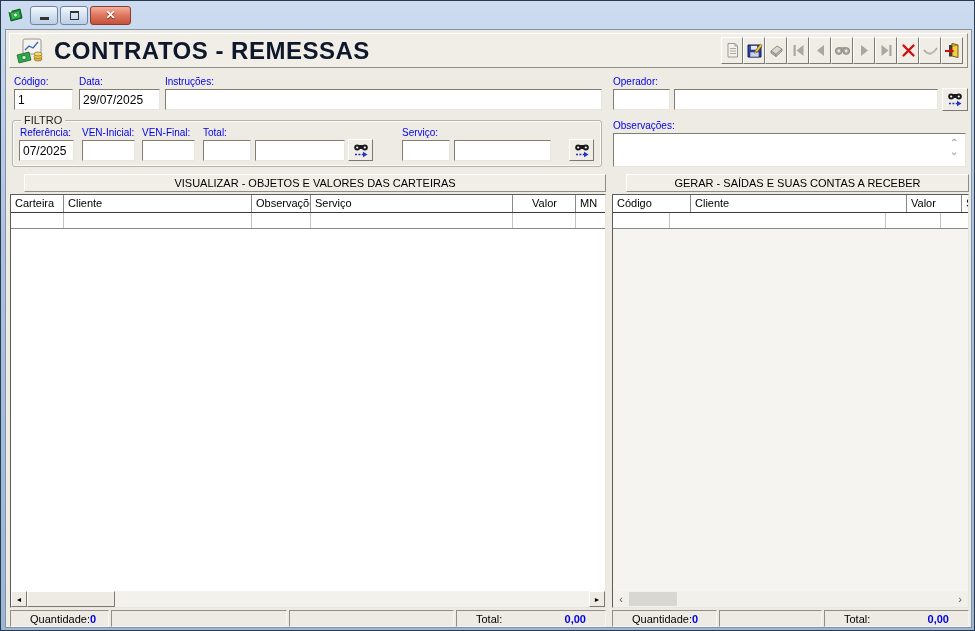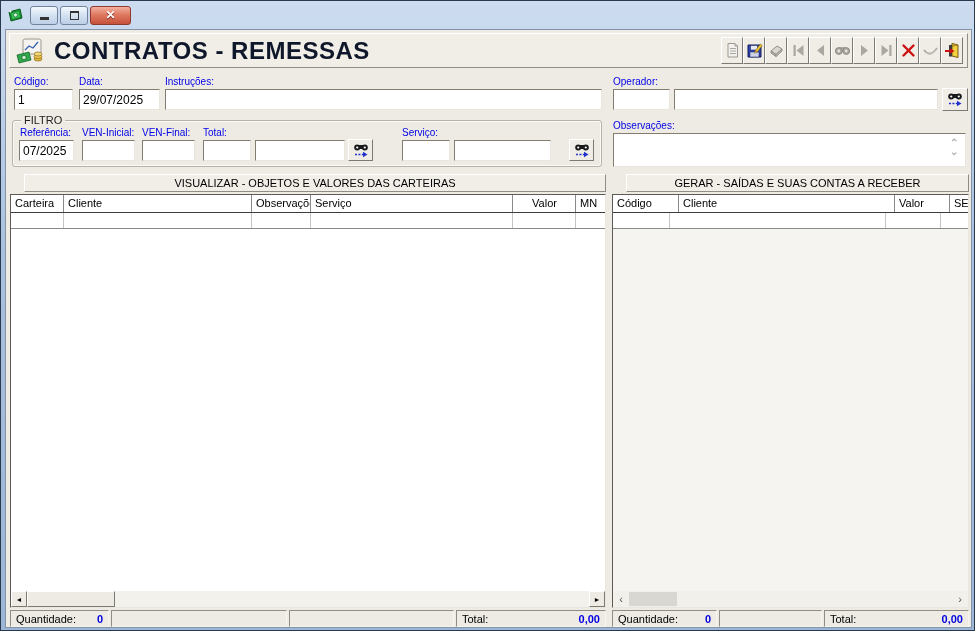--- a/index.html
+++ b/index.html
@@ -77,21 +77,21 @@
   .sthumb { width:88px; height:16px; background:#eeebe4; border:1px solid;
     border-color:#ffffff #7c7a72 #7c7a72 #ffffff; flex:none; }
   .strack { flex:1; }
   .hscroll.flat { background:#f2f0eb; display:flex; align-items:center; }
   .chev { width:16px; text-align:center; color:#555; font-size:11px; flex:none; }
   .fthumb { width:48px; height:14px; background:#d9d7d1; flex:none; }
   .ftrack { flex:1; }
 
   .statusbar { position:absolute; left:0; right:0; bottom:0; height:17px; display:flex; gap:2px; }
   .sbox { border:1px solid; border-color:#8f8d85 #f6f5f1 #f6f5f1 #8f8d85; background:#eeebe4;
-    font-size:11px; color:#000; display:flex; align-items:center; padding:0 5px;
+    font-size:11px; color:#000; display:flex; align-items:center; padding:0 19px;
     white-space:nowrap; overflow:hidden; flex:none; }
   .sval { color:#0000e0; font-weight:bold; margin-left:auto; }
 </style>
 </head>
 <body>
 
 <div class="window">
 
   <div class="titlebar">
     <svg class="app-icon" viewBox="0 0 17 15">
@@ -335,21 +335,21 @@
           <span class="sval">0,00</span>
         </div>
       </div>
     </div>
 
     <div class="panel" style="left:606px; top:144px; width:357px; height:453px;">
       <div class="band">GERAR - SAÍDAS E SUAS CONTAS A RECEBER</div>
 
       <div class="grid" style="background:#f5f4f0;">
         <div class="hdr-row" style="background:#fff;">
-          <div class="hdr-cell" style="width:66px;">Código</div>
+          <div class="hdr-cell" style="width:78px;">Código</div>
           <div class="hdr-cell" style="width:216px;">Cliente</div>
           <div class="hdr-cell" style="width:55px;">Valor</div>
           <div class="hdr-cell" style="width:60px; border-right:none;">SE</div>
         </div>
         <div class="row0">
           <div class="cell0" style="width:57px;"></div>
           <div class="cell0" style="width:216px;"></div>
           <div class="cell0" style="width:55px;"></div>
         </div>
 

